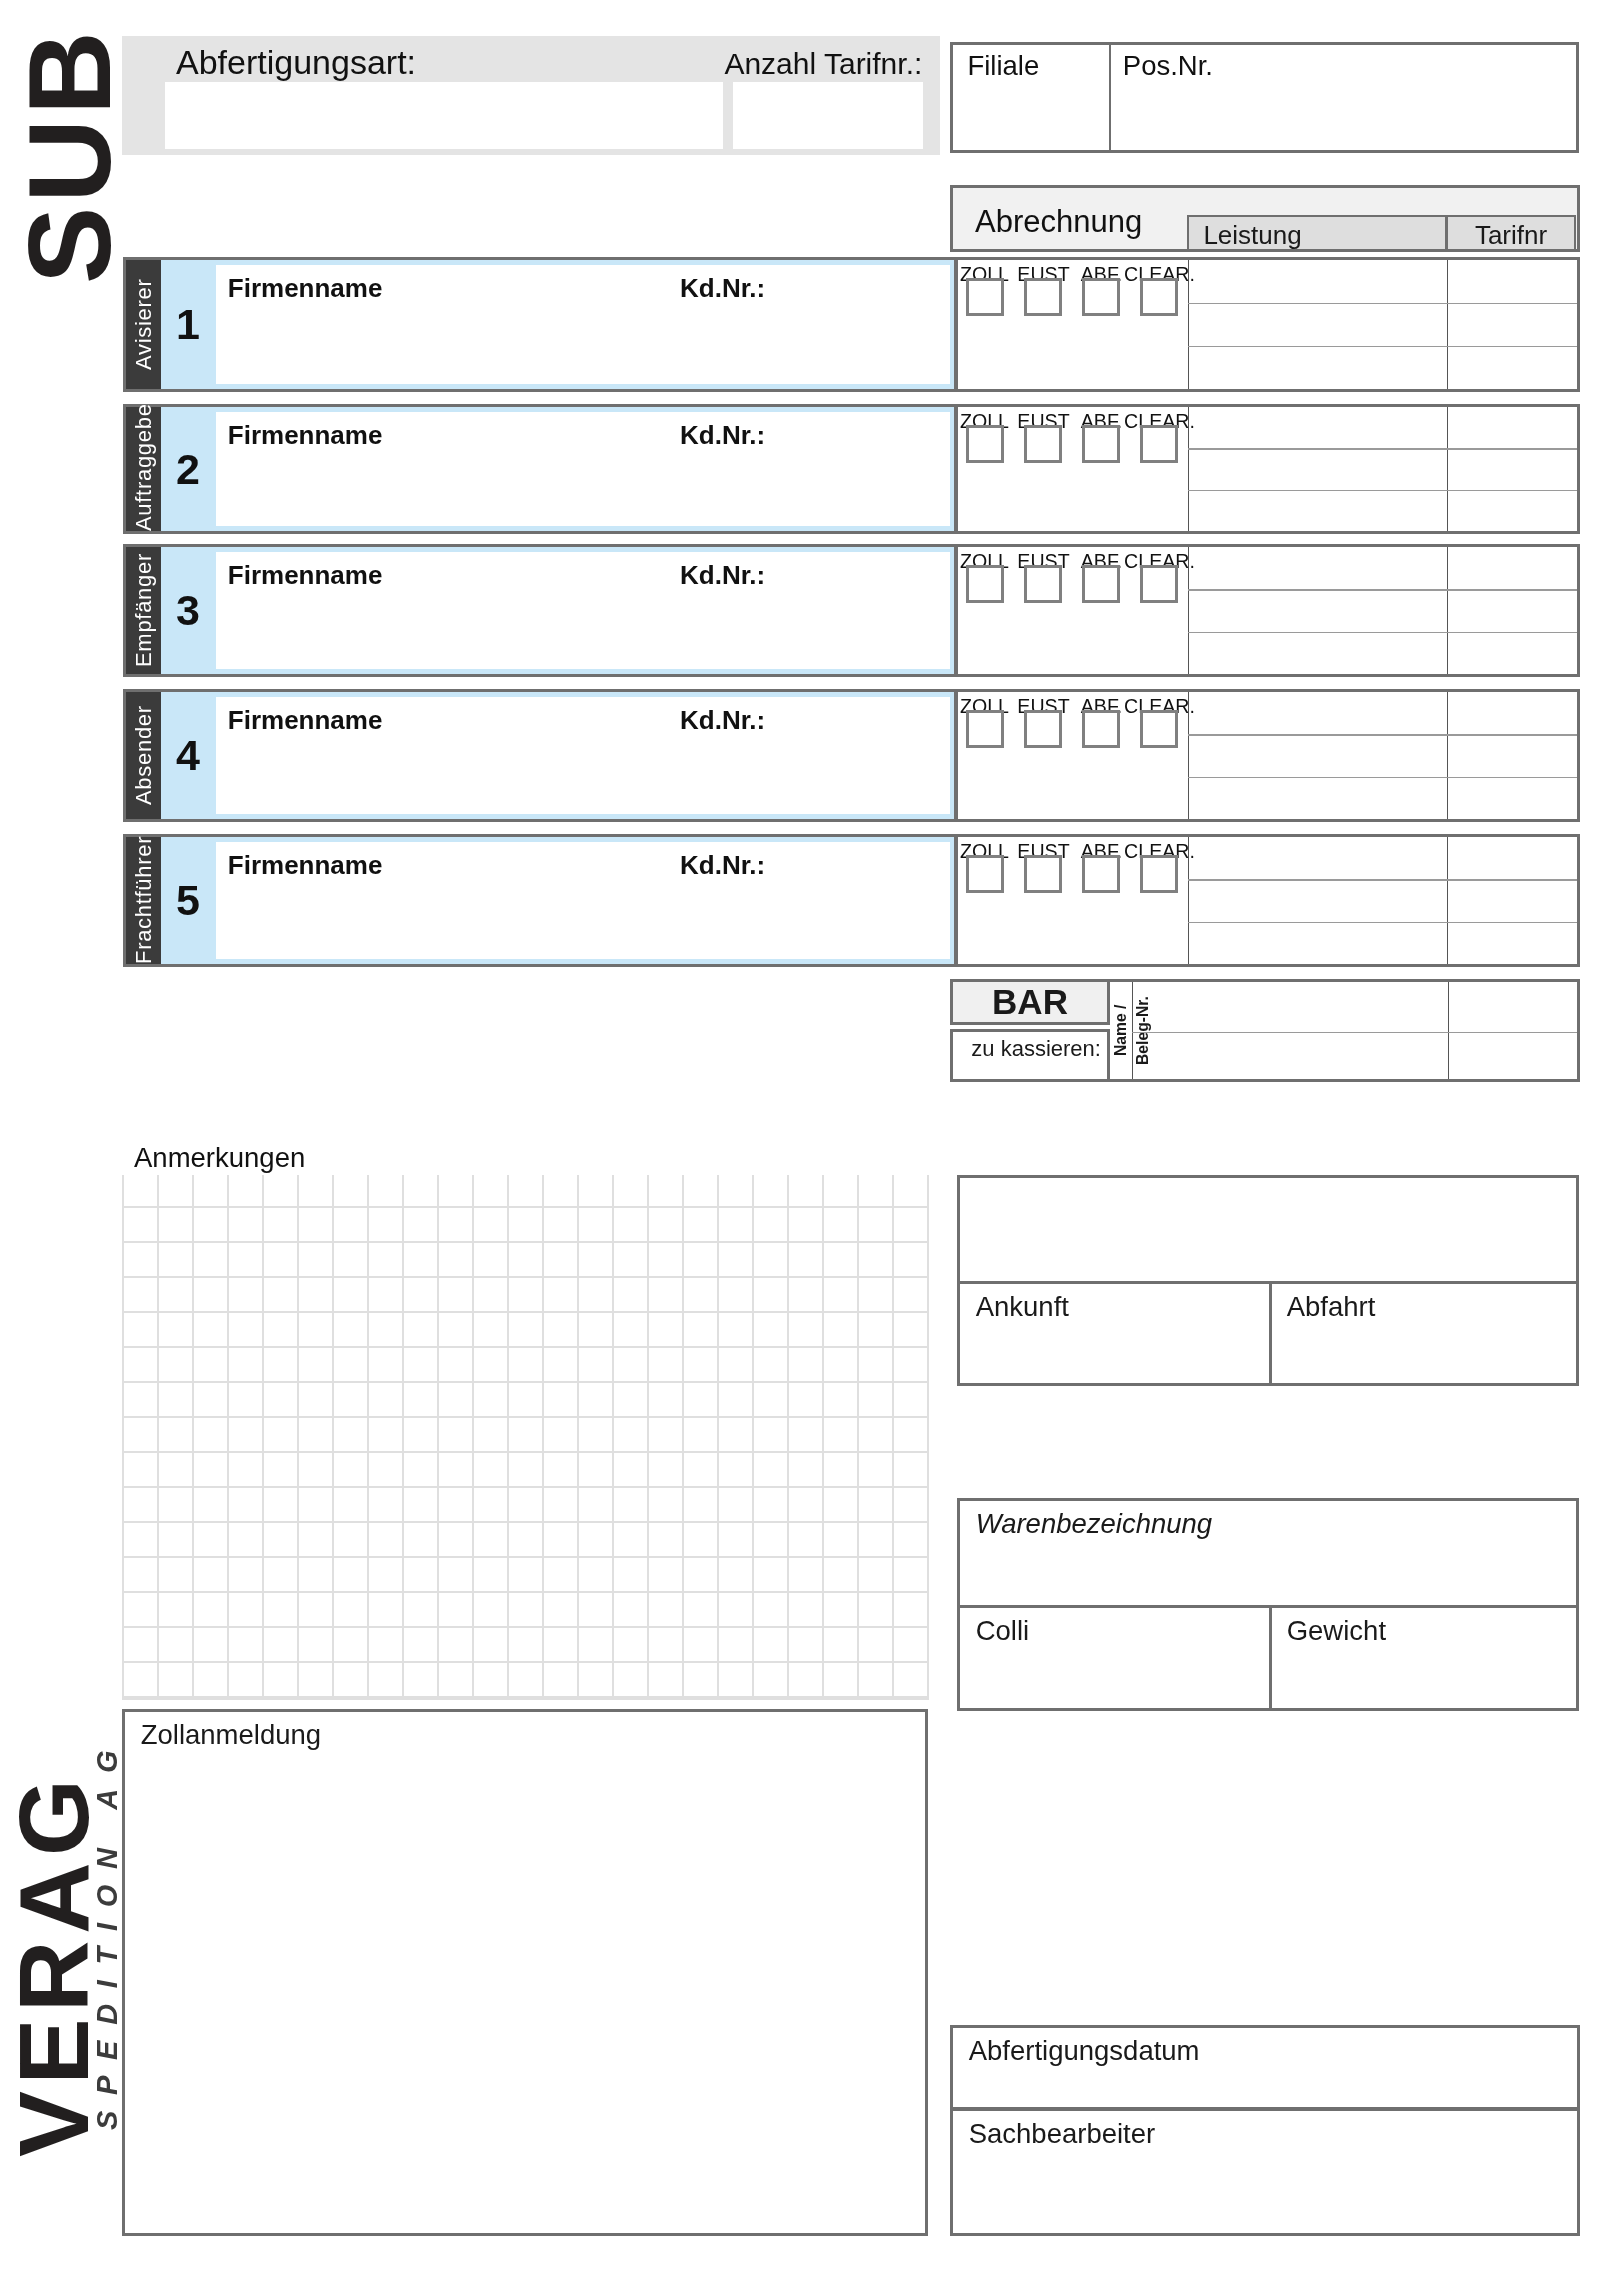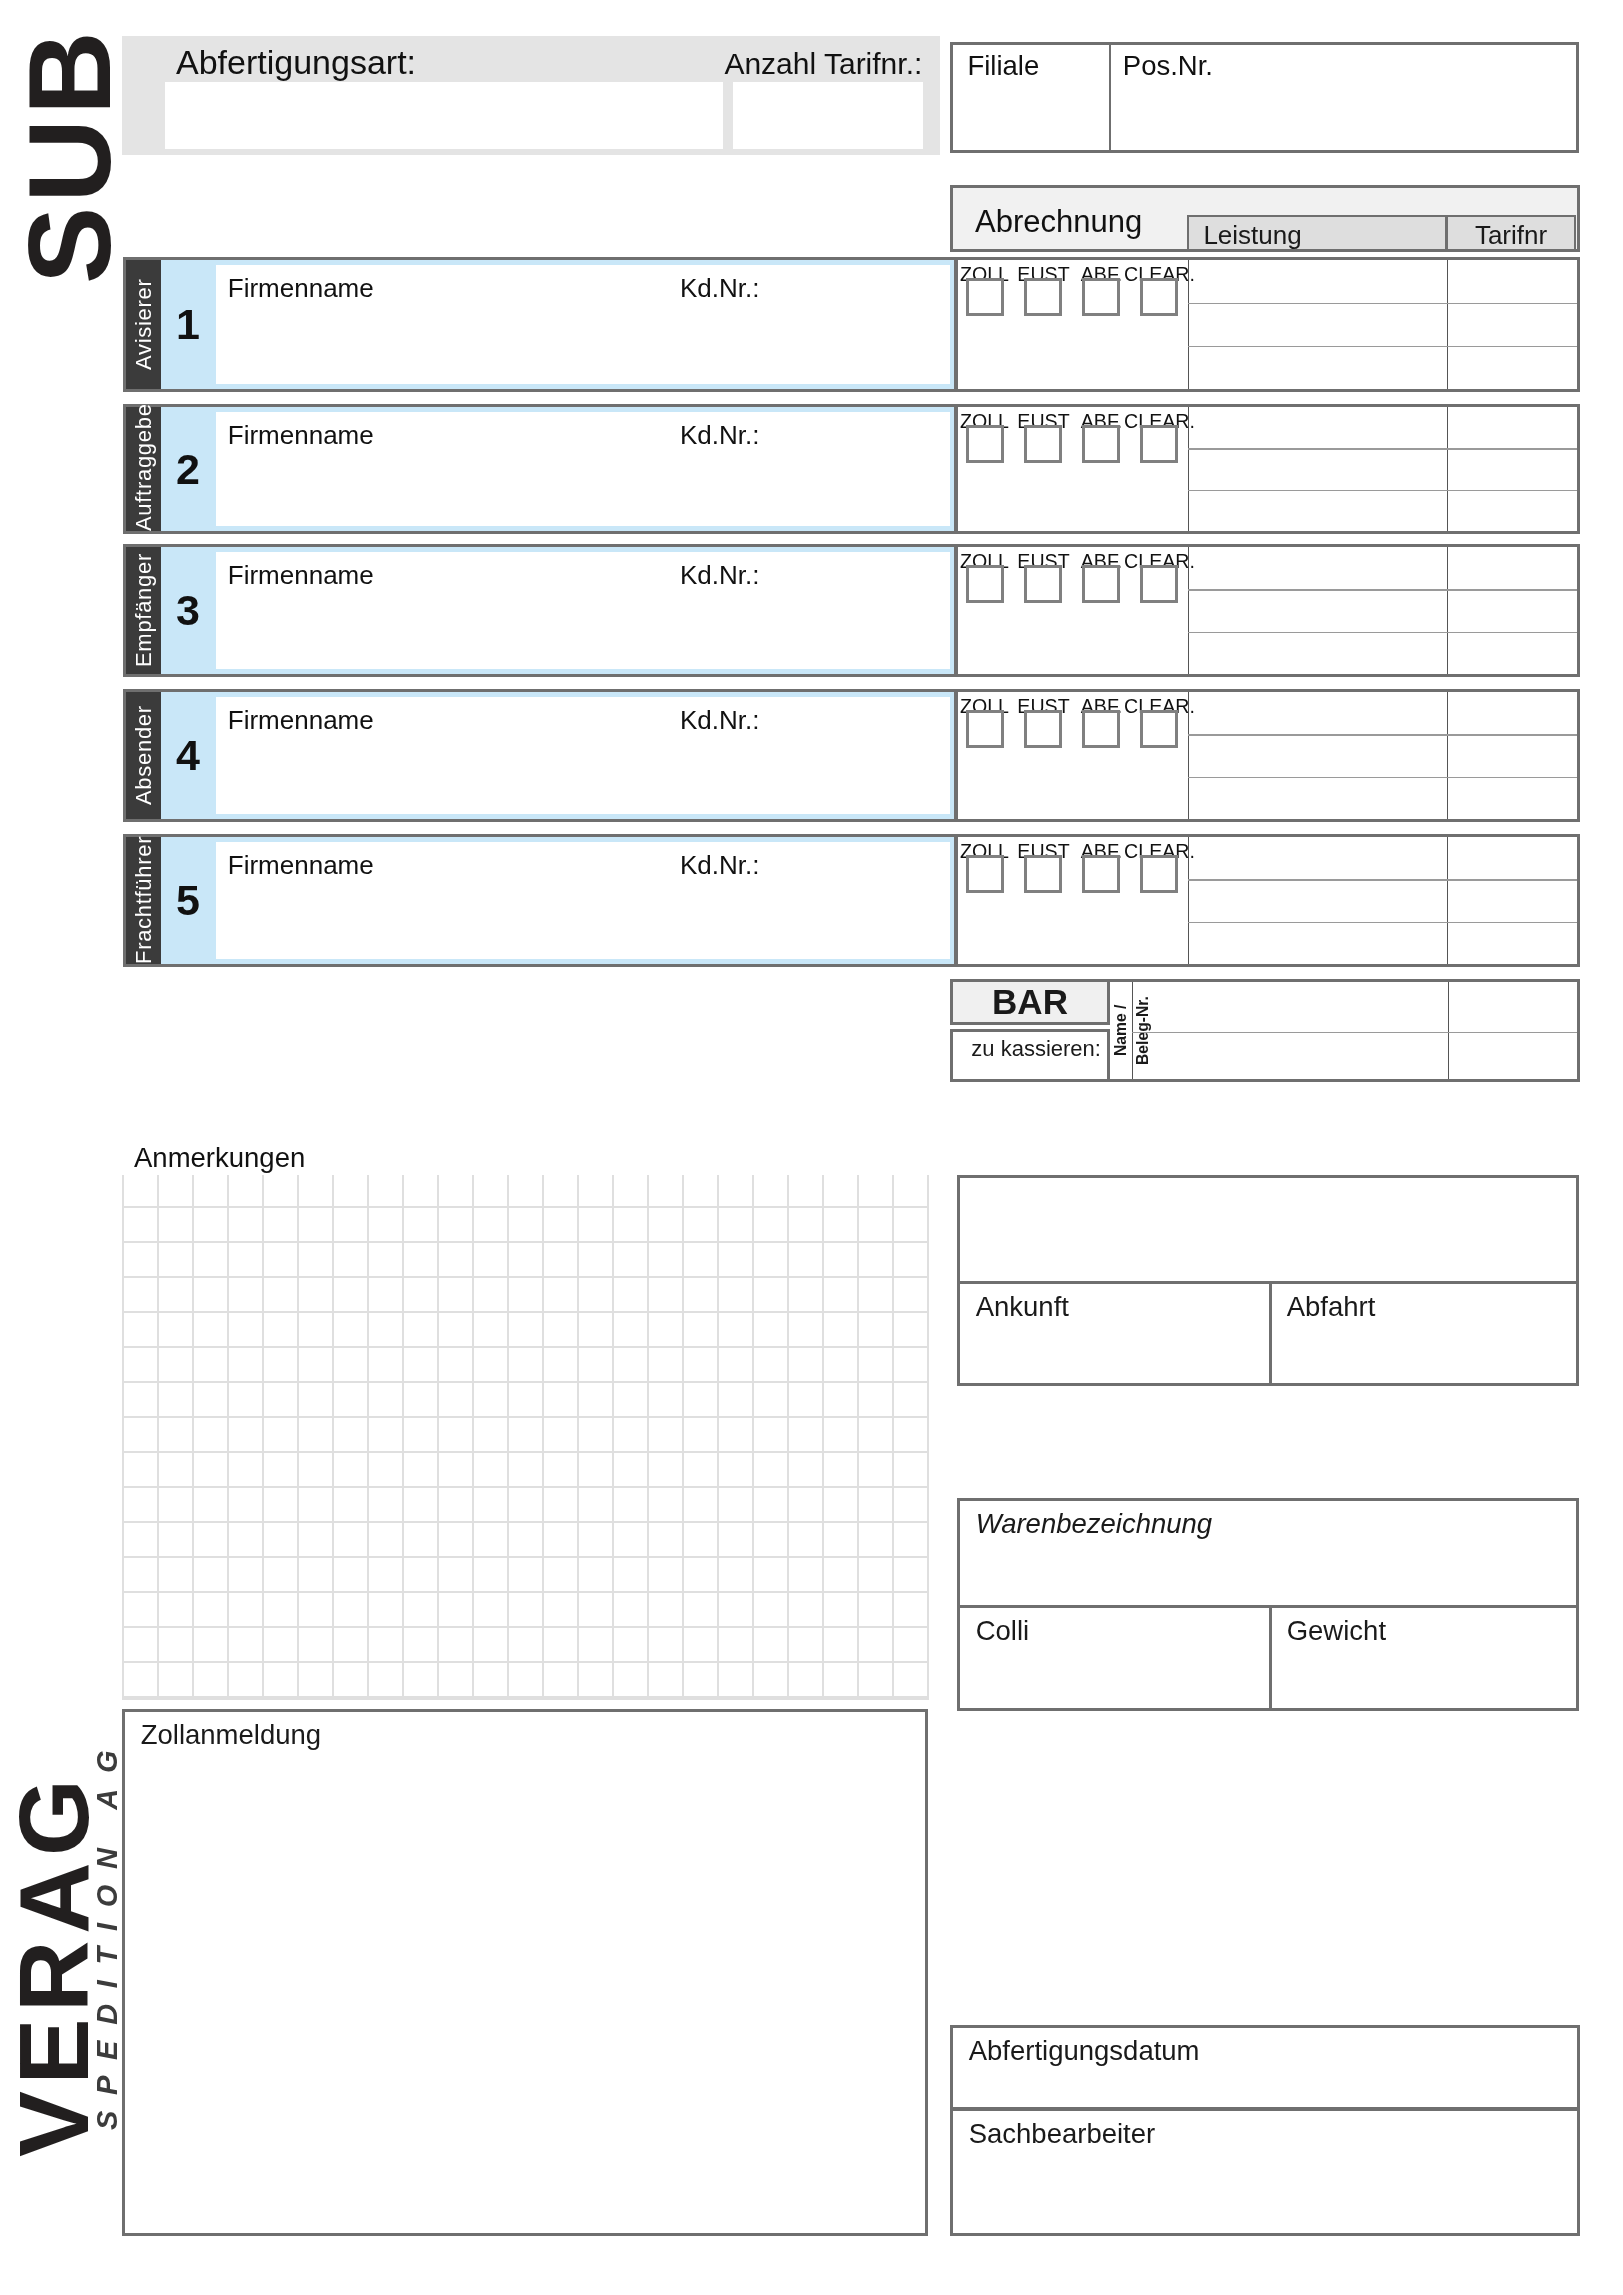--- a/index.html
+++ b/index.html
@@ -24,21 +24,21 @@
   
   .abrech{left:950px;top:185px;width:630px;height:67px;background:#f1f1f1;}
   .abrech-title{left:22px;top:15.7px;font-size:31px;}
   .subhdr{position:absolute;border:2px solid #6f6f6f;background:#dedede;box-sizing:border-box;font-size:26px;}
   
   .party-row{position:absolute;left:123px;width:1457px;border:3.9px solid #6f6f6f;background:#fff;box-sizing:border-box;}
   .role-box{position:absolute;left:0;top:0;bottom:0;width:35px;background:#3b3b3b;}
   .role-label{position:absolute;left:0;top:0;width:35px;height:100%;color:#fff;font-size:22px;letter-spacing:0.7px;line-height:35px;}
   .row-blue{position:absolute;left:35px;width:793px;top:0;bottom:0;background:#c9e7f8;}
   .row-num{position:absolute;left:35px;width:54px;top:0;bottom:0;display:flex;align-items:center;justify-content:center;font-size:43px;font-weight:700;color:#111;}
-  .company-box{position:absolute;left:90px;top:5.2px;bottom:5.2px;width:734px;background:#fff;}
+  .company-box{position:absolute;left:90px;top:5.2px;bottom:5.2px;width:734px;background:#fff;font-weight:bold;}
   .f-label{position:absolute;top:7.9px;font-size:26px;color:#111;white-space:nowrap;}
   .rb-vline{position:absolute;left:828px;width:3.9px;top:0;bottom:0;background:#6f6f6f;}
   .cb-area{position:absolute;left:832px;right:0;top:0;bottom:0;background:#fff;}
   .cb-label{position:absolute;top:2.6px;width:79px;text-align:center;font-size:19.6px;color:#111;white-space:nowrap;}
   .cb{position:absolute;top:18.3px;width:38px;height:38px;border:3.9px solid #808080;background:#fff;box-sizing:border-box;}
   .col-line{position:absolute;top:0;bottom:0;width:1.3px;background:#555;}
   .sub-line{position:absolute;left:1062px;right:0;height:1.3px;background:#9a9a9a;}
   .cell-region{position:absolute;top:0;bottom:0;}
   
   .bar-title{left:950px;top:979px;width:160px;height:46px;background:#f0f0f0;display:flex;align-items:center;justify-content:center;font-size:35px;font-weight:800;}

